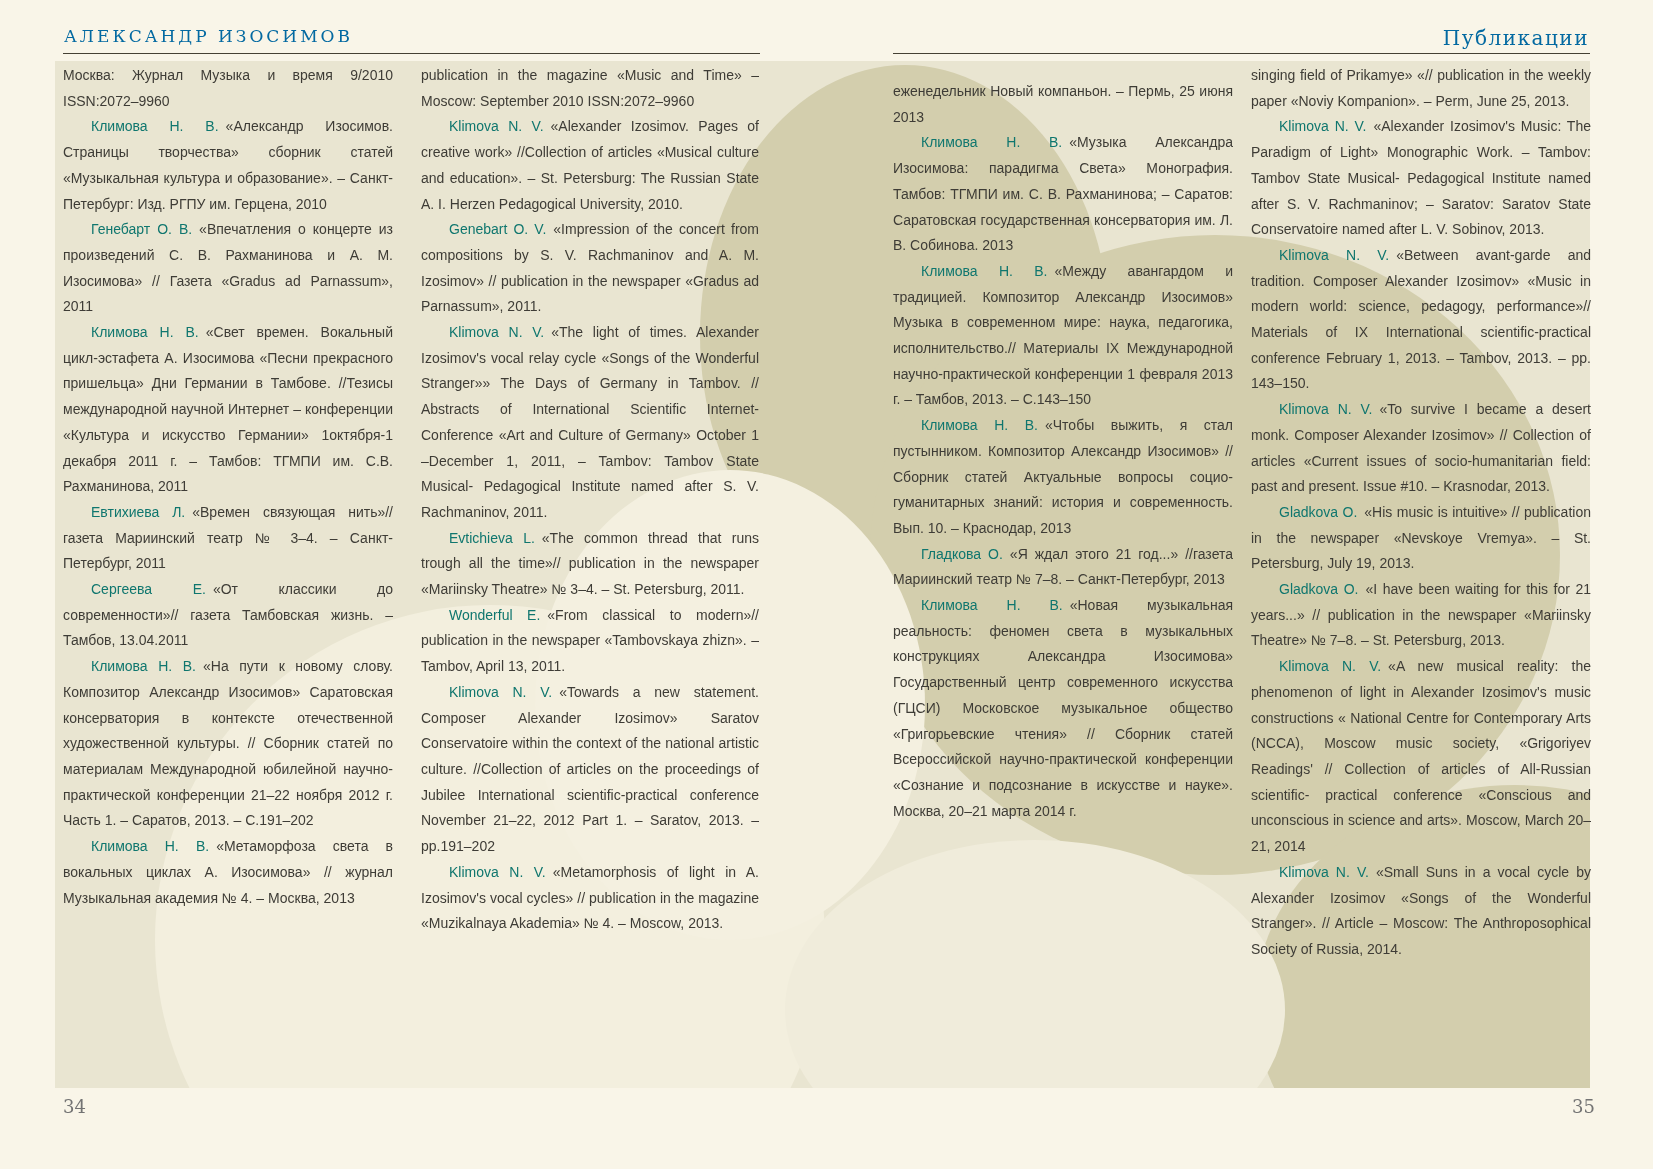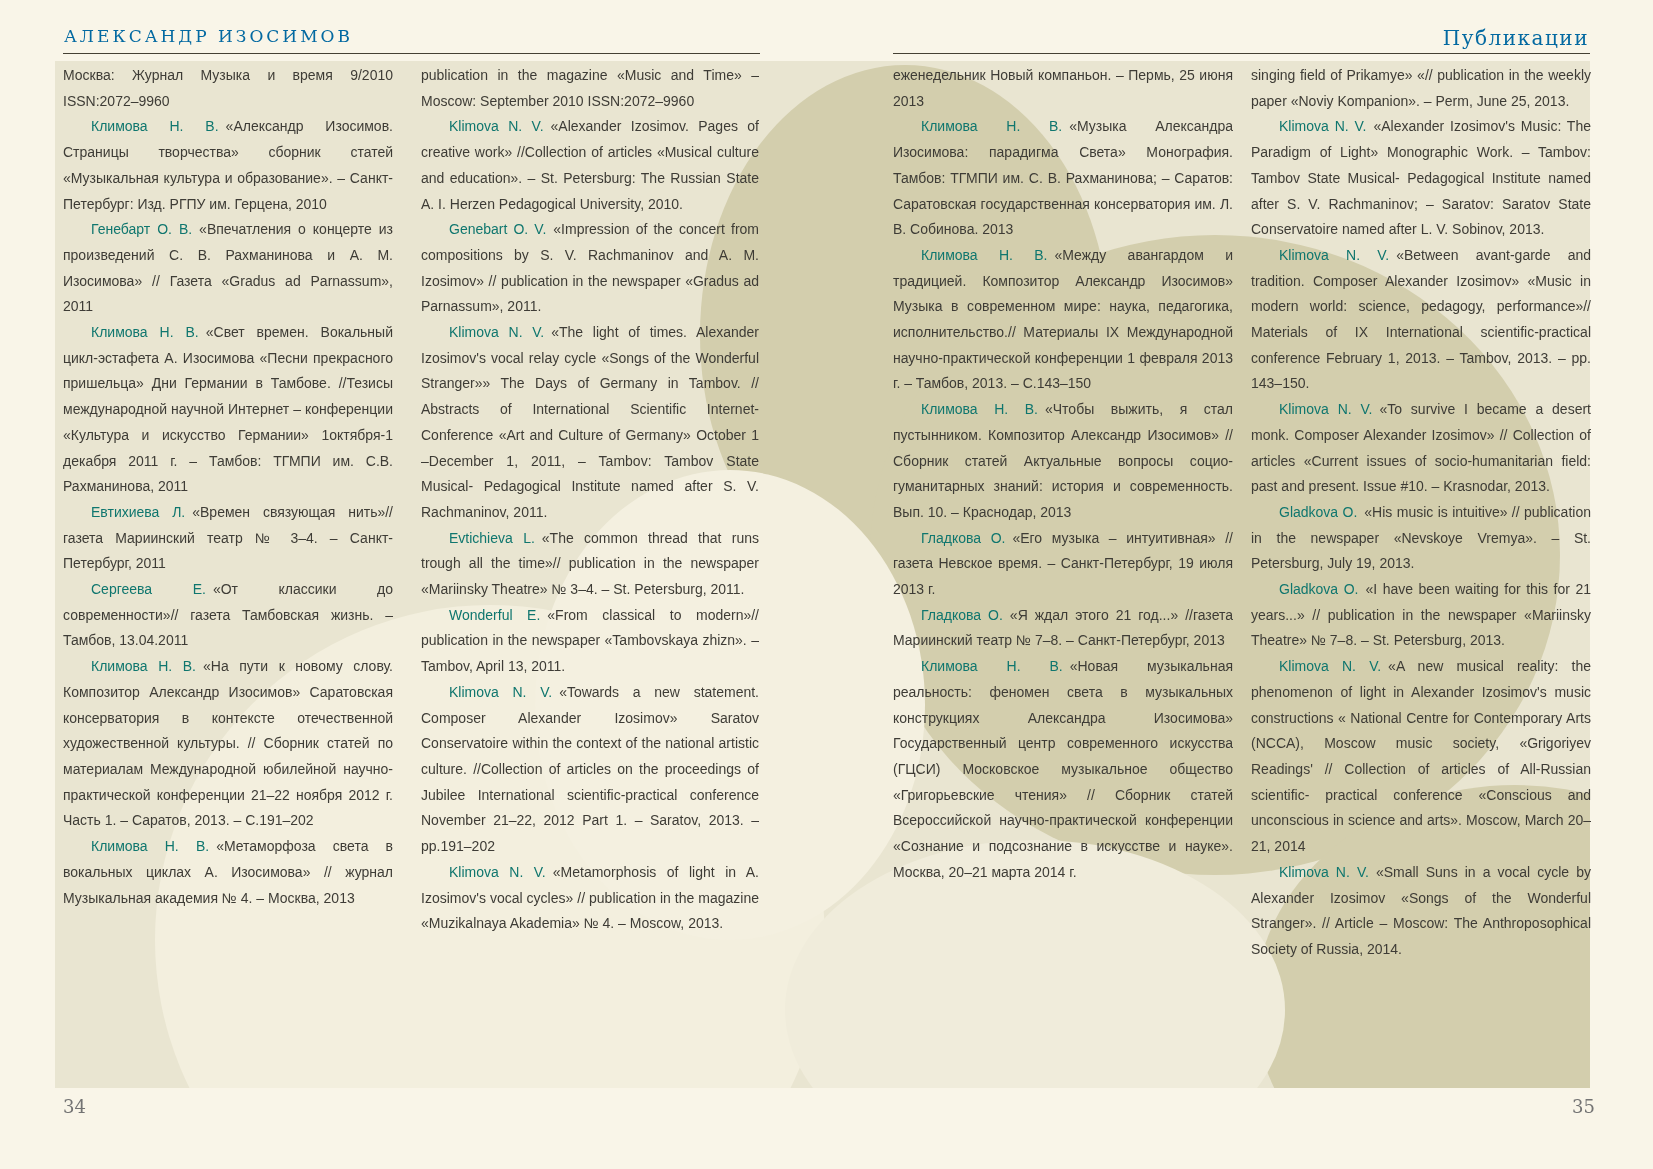--- a/index.html
+++ b/index.html
@@ -28,21 +28,21 @@
   .rule-right{left:893px;width:697px;border-top:1.6px solid #454033;}
   .col{
     position:absolute;top:63px;height:1016px;
     overflow:hidden;
     color:#3e3c36;
     font-size:14px;line-height:25.7px;
     text-align:justify;
   }
   .col-1{left:63px;width:330px;}
   .col-2{left:421px;width:338px;}
-  .col-3{left:893px;width:340px;}
+  .col-3{left:893px;width:340px;margin-top:16px;}
   .col-4{left:1251px;width:340px;}
   .entry{margin:0;}
   .entry.indent{text-indent:28px;}
   .entry b{font-weight:400;color:#0f766e;}
   .page-num{
     position:absolute;top:1096px;
     font-family:"DejaVu Serif","Liberation Serif",serif;
     font-size:18px;color:#737373;
   }
   .num-left{left:63px;}
@@ -94,21 +94,20 @@
       <p class="entry indent"><b>Evtichieva L. </b>«The common thread that runs trough all the time»// publication in the newspaper «Mariinsky Theatre» № 3–4. – St. Petersburg, 2011.</p>
       <p class="entry indent"><b>Wonderful E. </b>«From classical to modern»// publication in the newspaper «Tambovskaya zhizn». – Tambov, April 13, 2011.</p>
       <p class="entry indent"><b>Klimova N. V. </b>«Towards a new statement. Composer Alexander Izosimov» Saratov Conservatoire within the context of the national artistic culture. //Collection of articles on the proceedings of Jubilee International scientific-practical conference November 21–22, 2012 Part 1. – Saratov, 2013. – pp.191–202</p>
       <p class="entry indent"><b>Klimova N. V. </b>«Metamorphosis of light in A. Izosimov's vocal cycles» // publication in the magazine «Muzikalnaya Akademia» № 4. – Moscow, 2013.</p>
     </div>
   <div class="col col-3">
       <p class="entry">еженедельник Новый компаньон. – Пермь, 25 июня 2013</p>
       <p class="entry indent"><b>Климова Н. В. </b>«Музыка Александра Изосимова: парадигма Света» Монография. Тамбов: ТГМПИ им. С. В. Рахманинова; – Саратов: Саратовская государственная консерватория им. Л. В. Собинова. 2013</p>
       <p class="entry indent"><b>Климова Н. В. </b>«Между авангардом и традицией. Композитор Александр Изосимов» Музыка в современном мире: наука, педагогика, исполнительство.// Материалы IX Международной научно-практической конференции 1 февраля 2013 г. – Тамбов, 2013. – С.143–150</p>
       <p class="entry indent"><b>Климова Н. В. </b>«Чтобы выжить, я стал пустынником. Композитор Александр Изосимов» // Сборник статей Актуальные вопросы социо-гуманитарных знаний: история и современность. Вып. 10. – Краснодар, 2013</p>
-      <p class="entry indent"><b>Гладкова О. </b>«Его музыка – интуитивная» // газета Невское время. – Санкт-Петербург, 19 июля 2013 г.</p>
       <p class="entry indent"><b>Гладкова О. </b>«Я ждал этого 21 год...» //газета Мариинский театр № 7–8. – Санкт-Петербург, 2013</p>
       <p class="entry indent"><b>Климова Н. В. </b>«Новая музыкальная реальность: феномен света в музыкальных конструкциях Александра Изосимова» Государственный центр современного искусства (ГЦСИ) Московское музыкальное общество «Григорьевские чтения» // Сборник статей Всероссийской научно-практической конференции «Сознание и подсознание в искусстве и науке». Москва, 20–21 марта 2014 г.</p>
     </div>
   <div class="col col-4">
       <p class="entry">singing field of Prikamye» «// publication in the weekly paper «Noviy Kompanion». – Perm, June 25, 2013.</p>
       <p class="entry indent"><b>Klimova N. V. </b>«Alexander Izosimov's Music: The Paradigm of Light» Monographic Work. – Tambov: Tambov State Musical- Pedagogical Institute named after S. V. Rachmaninov; – Saratov: Saratov State Conservatoire named after L. V. Sobinov, 2013.</p>
       <p class="entry indent"><b>Klimova N. V. </b>«Between avant-garde and tradition. Composer Alexander Izosimov» «Music in modern world: science, pedagogy, performance»// Materials of IX International scientific-practical conference February 1, 2013. – Tambov, 2013. – pp. 143–150.</p>
       <p class="entry indent"><b>Klimova N. V. </b>«To survive I became a desert monk. Composer Alexander Izosimov» // Collection of articles «Current issues of socio-humanitarian field: past and present. Issue #10. – Krasnodar, 2013.</p>
       <p class="entry indent"><b>Gladkova O. </b>«His music is intuitive» // publication in the newspaper «Nevskoye Vremya». – St. Petersburg, July 19, 2013.</p>
       <p class="entry indent"><b>Gladkova O. </b>«I have been waiting for this for 21 years...» // publication in the newspaper «Mariinsky Theatre» № 7–8. – St. Petersburg, 2013.</p>

